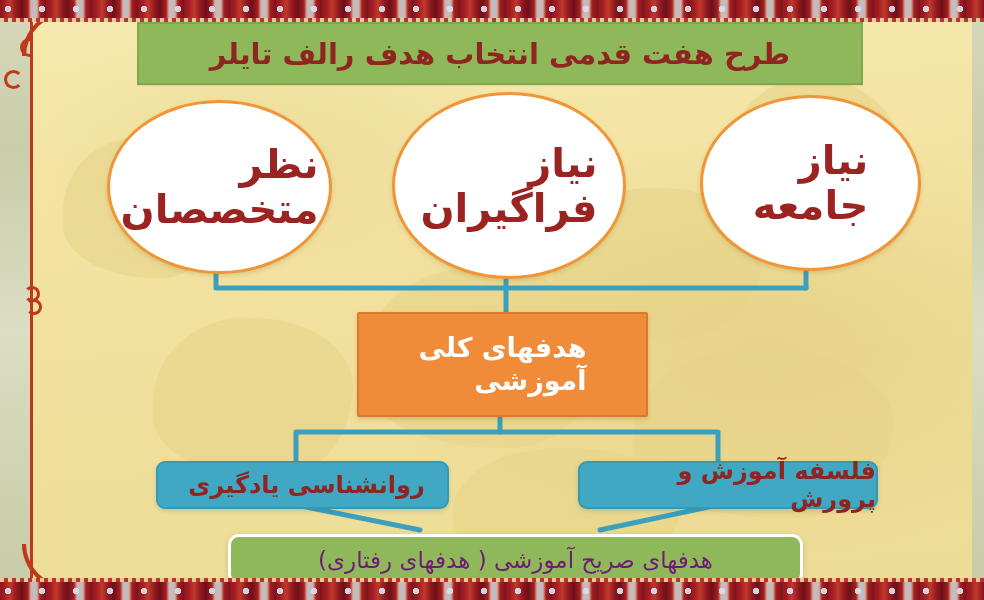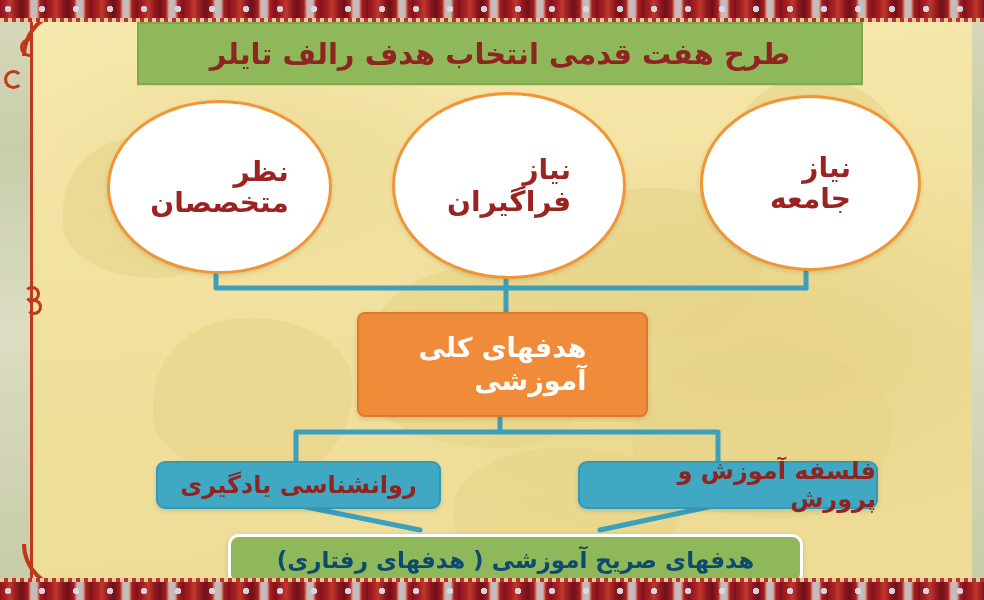--- a/index.html
+++ b/index.html
@@ -90,46 +90,46 @@
     box-shadow:0 1px 0 rgba(0,0,0,.08);
   }
   .title-banner .txt{
     color:#8f2520;font-size:29px;font-weight:bold;letter-spacing:.5px;
   }
 
   .ell{
     border-radius:50%;background:#ffffff;border:3px solid #f09637;
     box-shadow:0 2px 4px rgba(120,90,30,.18);
   }
-  .ell .txt{color:#9b2423;font-size:28px;font-weight:bold;line-height:1.12;}
+  .ell .txt{color:#9b2423;font-size:40px;font-weight:bold;line-height:1.12;}
   #ell-experts{left:107px;top:100px;width:219px;height:168px;}
   #ell-learners{left:392px;top:92px;width:228px;height:181px;}
   #ell-society{left:700px;top:95px;width:215px;height:170px;}
 
   .orange-box{
     left:357px;top:312px;width:287px;height:101px;
-    background:#f08b3a;border:2.5px solid #d97a2c;border-radius:8px;
+    background:#f08b3a;border:2.5px solid #d97a2c;border-radius:2px;
     box-shadow:0 2px 5px rgba(120,70,20,.22);
   }
   .orange-box .txt{color:#ffffff;font-size:27px;font-weight:bold;line-height:1.2;}
 
   .blue-box{
     background:#41a8c4;border:2px solid #3699b4;border-radius:9px;
     box-shadow:0 2px 4px rgba(30,90,110,.2);
   }
   .blue-box .txt{color:#8f2520;font-size:24px;font-weight:bold;}
-  #box-psych{left:156px;top:461px;width:281px;height:44px;}
+  #box-psych{left:156px;top:461px;width:281px;height:44px;padding-left:8px;}
   #box-philosophy{left:578px;top:461px;width:284px;height:44px;padding-left:12px;}
 
   .green-box{
     left:228px;top:534px;width:569px;height:45px;
     background:#8fb85b;border:3px solid #ffffff;border-radius:11px;
     box-shadow:0 2px 5px rgba(70,90,40,.25);
   }
-  .green-box .txt{color:#0c4a6e;font-size:23px;font-weight:bold;}
+  .green-box .txt{color:#701a75;font-size:23px;font-weight:normal;}
 </style>
 </head>
 <body>
 
 <div id="stage">
 
   <div class="outer-marble"></div>
 
   <div class="page-frame">
     <div class="watermark">

